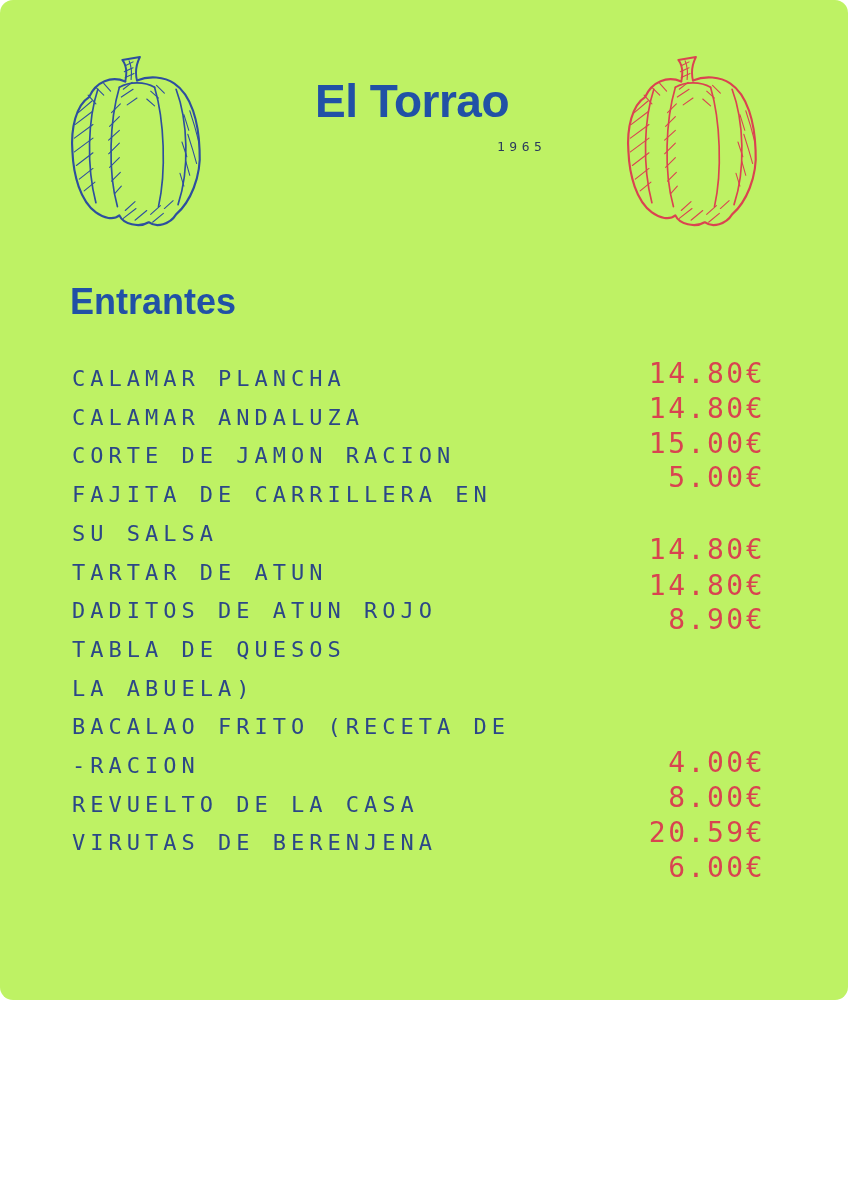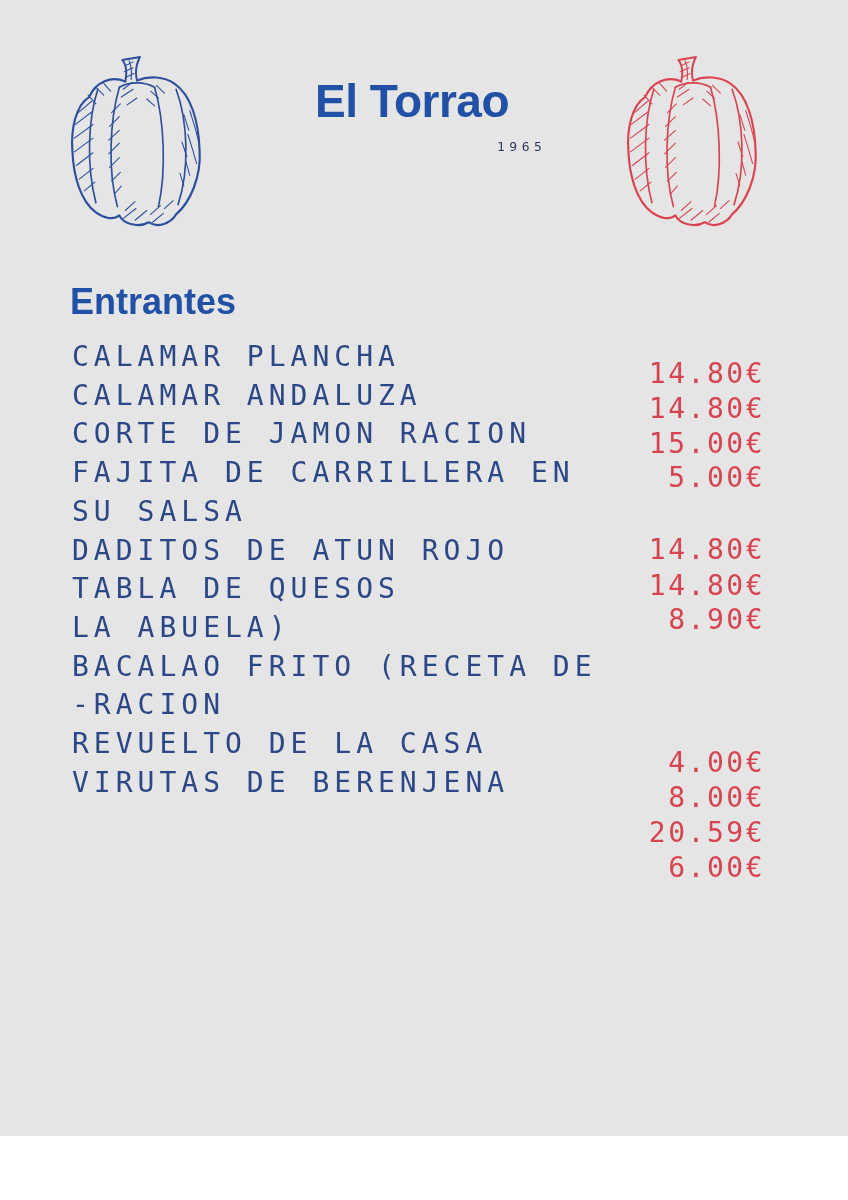--- a/index.html
+++ b/index.html
@@ -1,35 +1,36 @@
 <!DOCTYPE html>
 <html><head>
 <meta charset="utf-8">
 <style>
   html,body{margin:0;padding:0;background:#ffffff;}
   .page{
-    position:relative;width:848px;height:1136px;background:#e5e5e5;overflow:hidden;
+    position:relative;width:848px;height:1000px;background:#bef264;overflow:hidden;
     font-family:"DejaVu Sans Mono",monospace;
+    border-radius:13px;
   }
   .title{
     position:absolute;left:0;top:74px;width:824px;text-align:center;
     font-family:"Liberation Sans",sans-serif;font-weight:bold;font-size:46px;
     letter-spacing:-0.5px;color:var(--title-blue,#2151a6);
   }
   .year{
     position:absolute;left:497px;top:139px;font-size:13px;letter-spacing:4.5px;
     color:#2b3a5c;
   }
   .section-title{
     position:absolute;left:70px;top:281px;
     font-family:"Liberation Sans",sans-serif;font-weight:bold;font-size:36px;
     color:var(--title-blue,#2051a5);
   }
   .names{
-    position:absolute;left:72px;top:338px;line-height:38.7px;font-size:28px;
+    position:absolute;left:72px;top:360px;line-height:38.7px;font-size:22px;
     letter-spacing:5px;color:var(--item-blue,#2c4787);white-space:nowrap;
   }
   .prices{position:absolute;left:0;top:0;right:83px;height:100%;pointer-events:none;}
   .price{
     position:absolute;right:0;font-size:28px;line-height:28px;letter-spacing:2.5px;
     color:var(--price-red,#d94350);white-space:nowrap;
   }
   .pepper{position:absolute;width:148px;height:176px;}
   .pepper svg{width:100%;height:100%;display:block;}
   .pepper-left{left:62px;top:56px;color:var(--pepper-blue,#2d4f9e);}
@@ -102,20 +103,21 @@
   <div class="year">1965</div>
 
   <div class="section-title">Entrantes</div>
 
   <div class="names">
       <div class="menu-line">CALAMAR PLANCHA</div>
       <div class="menu-line">CALAMAR ANDALUZA</div>
       <div class="menu-line">CORTE DE JAMON RACION</div>
       <div class="menu-line">FAJITA DE CARRILLERA EN</div>
       <div class="menu-line">SU SALSA</div>
+      <div class="menu-line">TARTAR DE ATUN</div>
       <div class="menu-line">DADITOS DE ATUN ROJO</div>
       <div class="menu-line">TABLA DE QUESOS</div>
       <div class="menu-line">LA ABUELA)</div>
       <div class="menu-line">BACALAO FRITO (RECETA DE</div>
       <div class="menu-line">-RACION</div>
       <div class="menu-line">REVUELTO DE LA CASA</div>
       <div class="menu-line">VIRUTAS DE BERENJENA</div>
     </div>
   <div class="prices">
       <div class="price" style="top: 360px;">14.80€</div>

